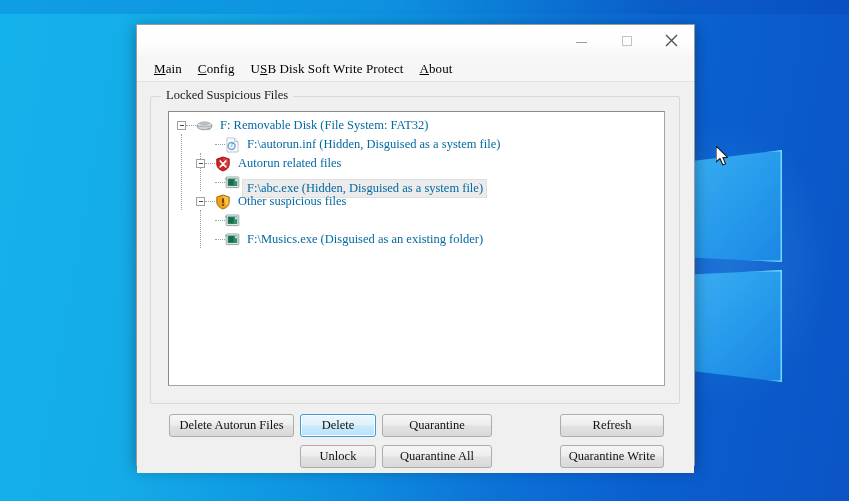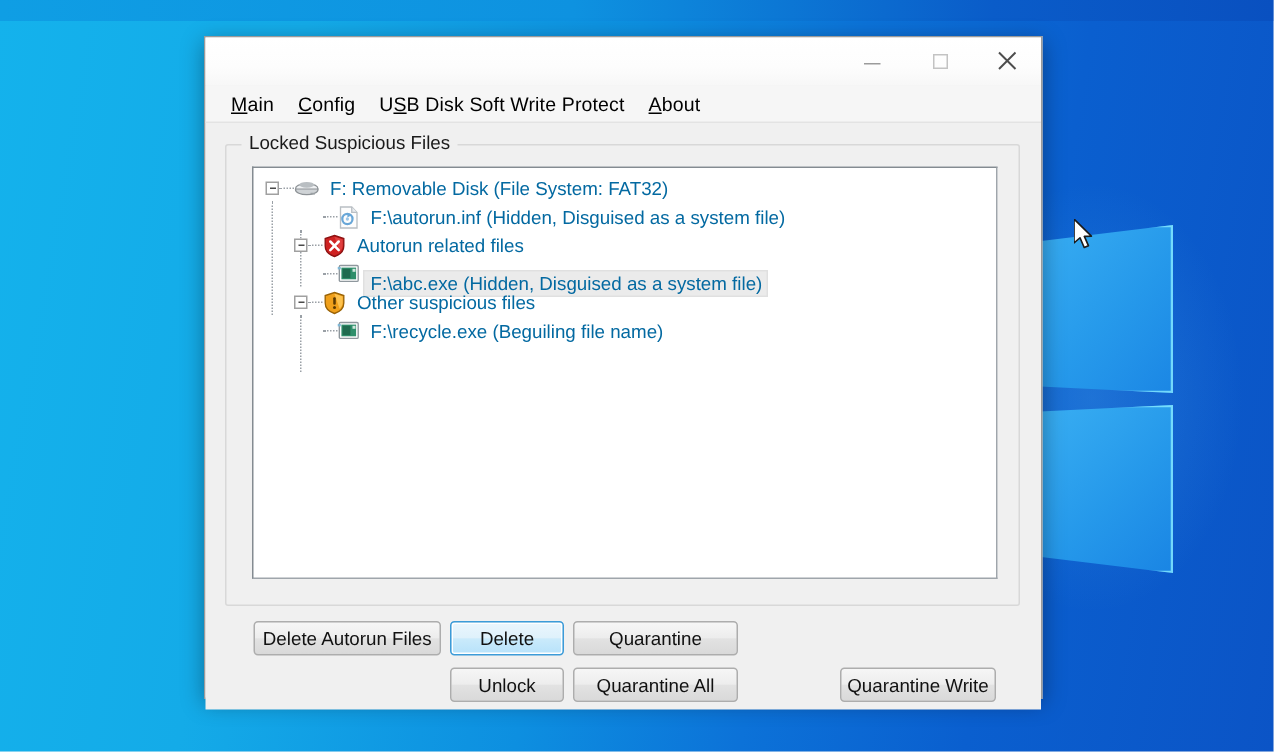--- a/index.html
+++ b/index.html
@@ -46,20 +46,21 @@
 
   
   #app-window {
     position: absolute;
     left: 136px; top: 24px;
     width: 559px; height: 442px;
     background: #f0f0f0;
     border: 1px solid #9a9a9a;
     box-shadow: 0 3px 14px rgba(0,0,0,0.35);
     box-sizing: border-box;
+    font-family: Liberation Serif, serif;
   }
 
   
   #titlebar {
     position: relative;
     height: 32px;
     background: linear-gradient(180deg, #ffffff 0%, #fdfdfd 60%, #f7f7f7 100%);
     border-bottom: none;
   }
   #window-controls {
@@ -346,31 +347,43 @@
           <div class="trow">
             <span class="ind ind-l2"></span>
             <span class="dash"></span>
             <svg class="ticon" width="15" height="15" viewBox="0 0 15 15">
               <rect x="1.2" y="2" width="12.6" height="10.6" rx="0.8" fill="#ffffff" stroke="#8e979d" stroke-width="0.9"></rect>
               <rect x="2.6" y="3.4" width="9.8" height="7.8" fill="#2f8f6b"></rect>
               <rect x="3.4" y="4.2" width="5.2" height="6.2" fill="#1f6b4f"></rect>
               <rect x="10" y="4.2" width="2" height="2" fill="#cfe6dc"></rect>
               <rect x="0" y="3" width="2.2" height="1.6" fill="#7fb8d6"></rect>
             </svg>
-            <span class="lbl">F:\recycle.exe (Beguiling file name)</span>
-          </div>
-
+          </div>
+
+          <div class="trow">
+            <span class="ind ind-l2"></span>
+            <span class="dash"></span>
+            <svg class="ticon" width="15" height="15" viewBox="0 0 15 15">
+              <rect x="1.2" y="2" width="12.6" height="10.6" rx="0.8" fill="#ffffff" stroke="#8e979d" stroke-width="0.9"></rect>
+              <rect x="2.6" y="3.4" width="9.8" height="7.8" fill="#2f8f6b"></rect>
+              <rect x="3.4" y="4.2" width="5.2" height="6.2" fill="#1f6b4f"></rect>
+              <rect x="10" y="4.2" width="2" height="2" fill="#cfe6dc"></rect>
+              <rect x="0" y="3" width="2.2" height="1.6" fill="#7fb8d6"></rect>
+            </svg>
+            <span class="lbl">F:\Musics.exe (Disguised as an existing folder)</span>
+          </div>
 
         </div>
       </div>
 
       <div id="btn-area">
         <div class="btn bc1 brow1">Delete Autorun Files</div>
         <div class="btn bc2 brow1 focused">Delete</div>
         <div class="btn bc3 brow1">Quarantine</div>
+        <div class="btn bc4 brow1">Refresh</div>
 
         <div class="btn bc2 brow2">Unlock</div>
         <div class="btn bc3 brow2">Quarantine All</div>
         <div class="btn bc4 brow2">Quarantine Write</div>
       </div>
 
     </div>
   </div>
 </div>
 

